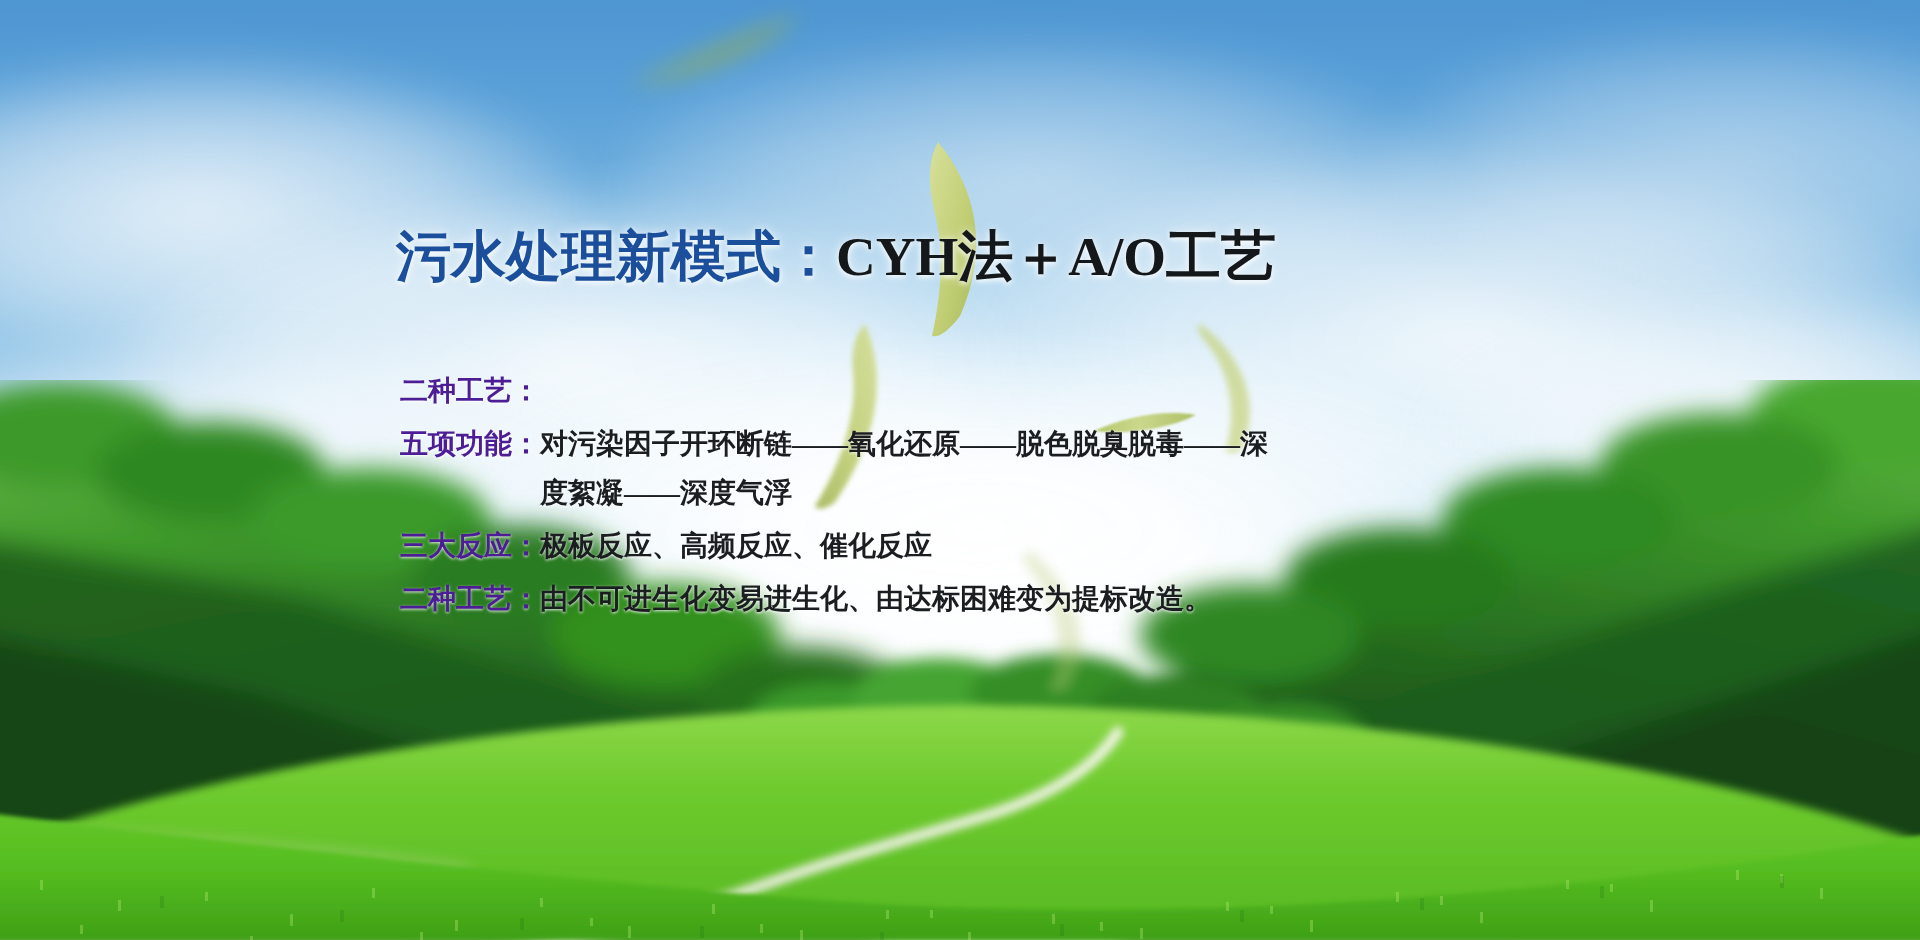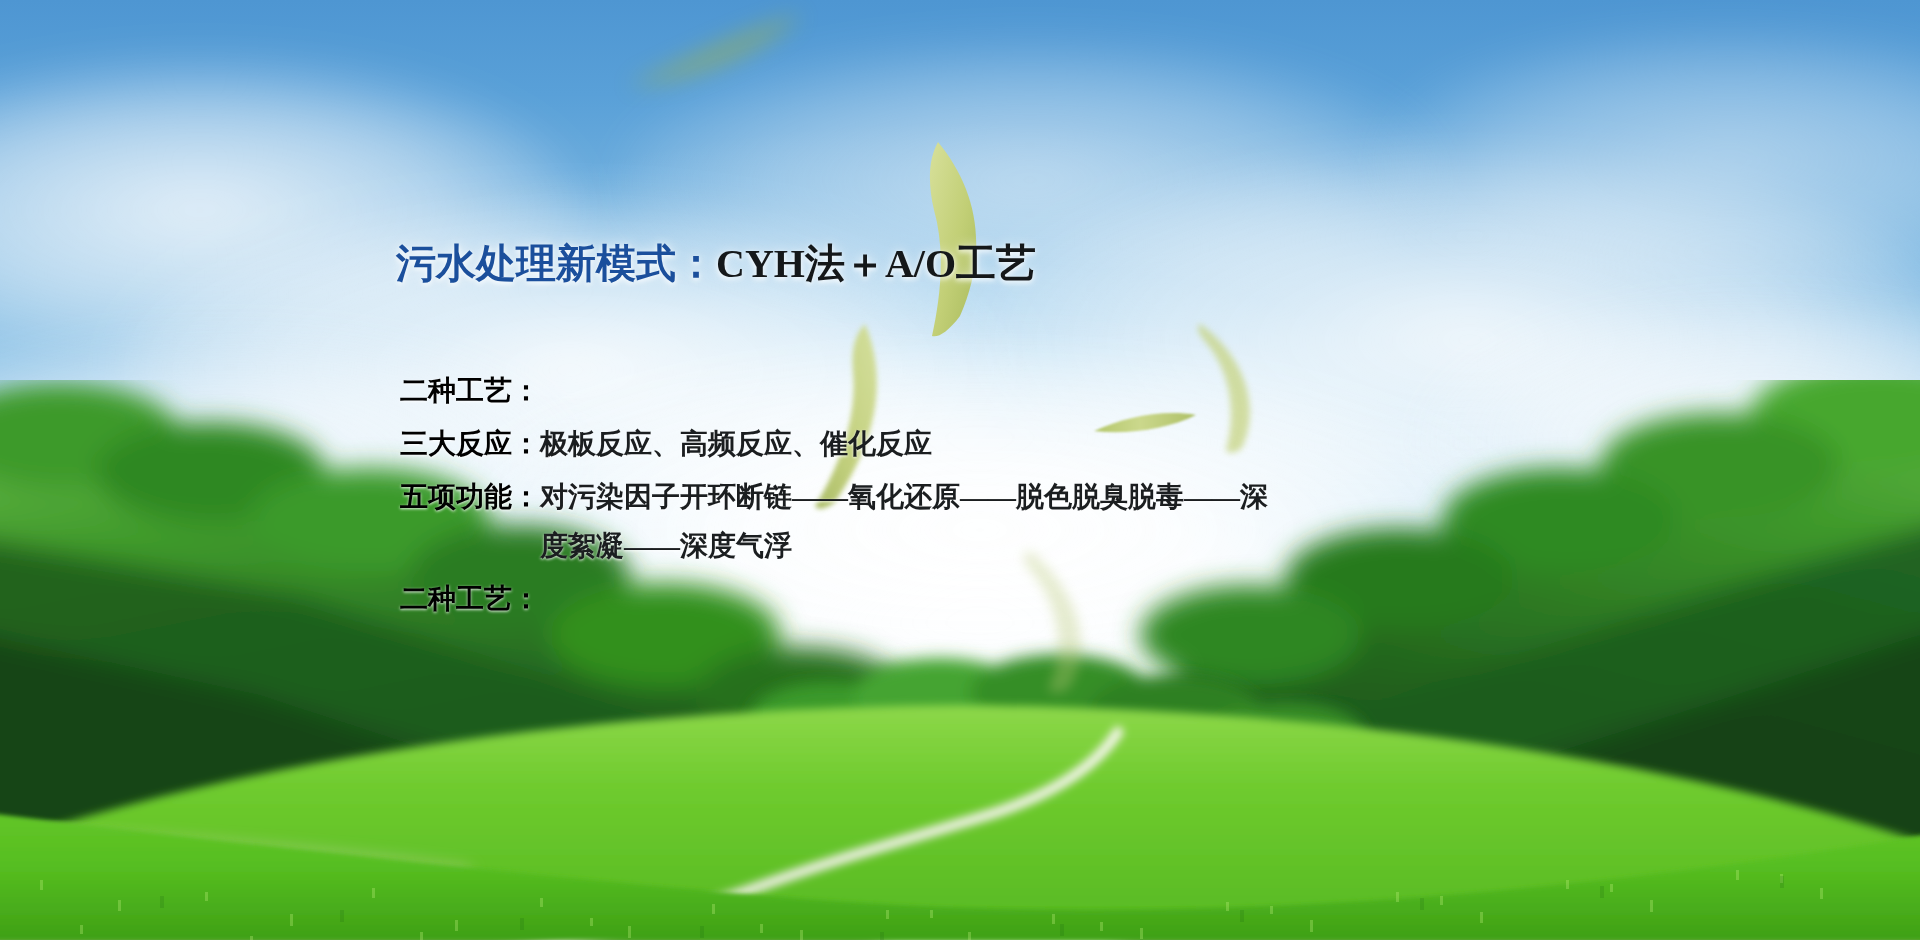--- a/index.html
+++ b/index.html
@@ -66,22 +66,22 @@
 
   
   .content {
     position: absolute;
     left: 0; top: 0;
     width: 1920px; height: 940px;
   }
   .title {
     position: absolute;
     left: 396px;
-    top: 243px;
-    font-size: 40px;
+    top: 228px;
+    font-size: 55px;
     line-height: 1.05;
     font-weight: 700;
     white-space: nowrap;
     letter-spacing: 0px;
     text-shadow: 0 2px 5px rgba(255,255,255,0.85), 0 0 12px rgba(255,255,255,0.7);
   }
   .title .t-blue { color: #1b4f9c; }
   .title .t-colon { color: #1b4f9c; }
   .title .t-dark  { color: #15181a; }
 
@@ -92,21 +92,21 @@
     width: 1120px;
   }
   .row {
     display: flex;
     align-items: flex-start;
     margin-bottom: 4px;
   }
   .label {
     flex: 0 0 auto;
     width: 140px;
-    color: #000000;
+    color: #4c1d95;
     font-size: 28px;
     font-weight: 700;
     line-height: 49px;
     white-space: nowrap;
     text-shadow: 0 1px 3px rgba(255,255,255,0.9);
   }
   .value {
     flex: 1 1 auto;
     color: #1b1e20;
     font-size: 28px;
@@ -358,36 +358,37 @@
       <span class="t-blue">污水处理新模式</span><span class="t-colon">：</span><span class="t-dark">CYH法＋A/O工艺</span>
     </div>
 
     <div class="bullets">
 
       <div class="row">
         <div class="label">二种工艺：</div>
       </div>
 
       <div class="row">
-        <div class="label">三大反应：</div>
-        <div class="value">
-          <span class="vline">极板反应、高频反应、催化反应</span>
-        </div>
-      </div>
-
-      <div class="row">
         <div class="label">五项功能：</div>
         <div class="value">
           <span class="vline">对污染因子开环断链——氧化还原——脱色脱臭脱毒——深</span>
           <span class="vline">度絮凝——深度气浮</span>
         </div>
       </div>
 
       <div class="row">
+        <div class="label">三大反应：</div>
+        <div class="value">
+          <span class="vline">极板反应、高频反应、催化反应</span>
+        </div>
+      </div>
+
+      <div class="row">
         <div class="label">二种工艺：</div>
         <div class="value">
+          <span class="vline">由不可进生化变易进生化、由达标困难变为提标改造。</span>
         </div>
       </div>
 
     </div>
   </div>
 
 </div>
 
 </body></html>

